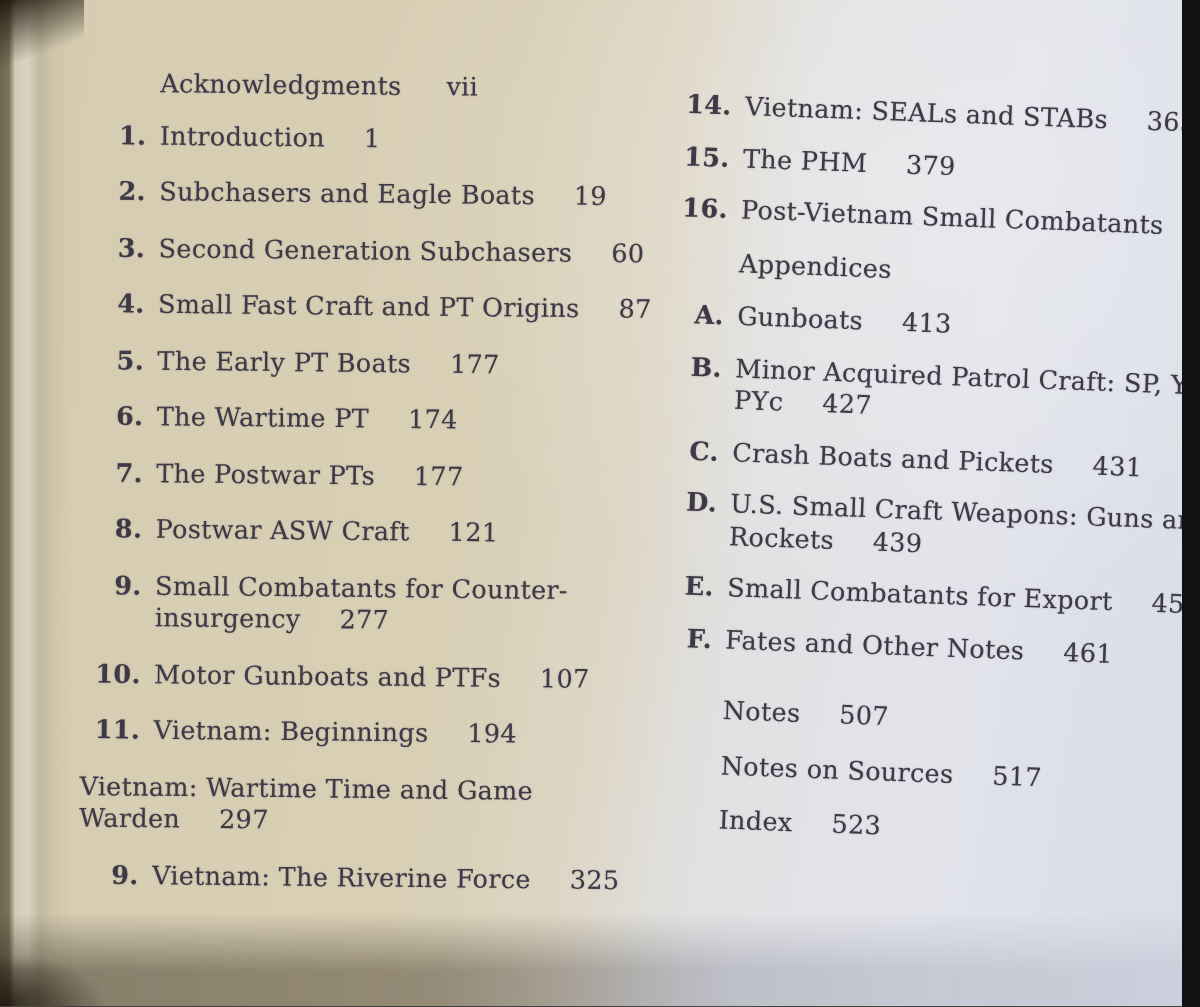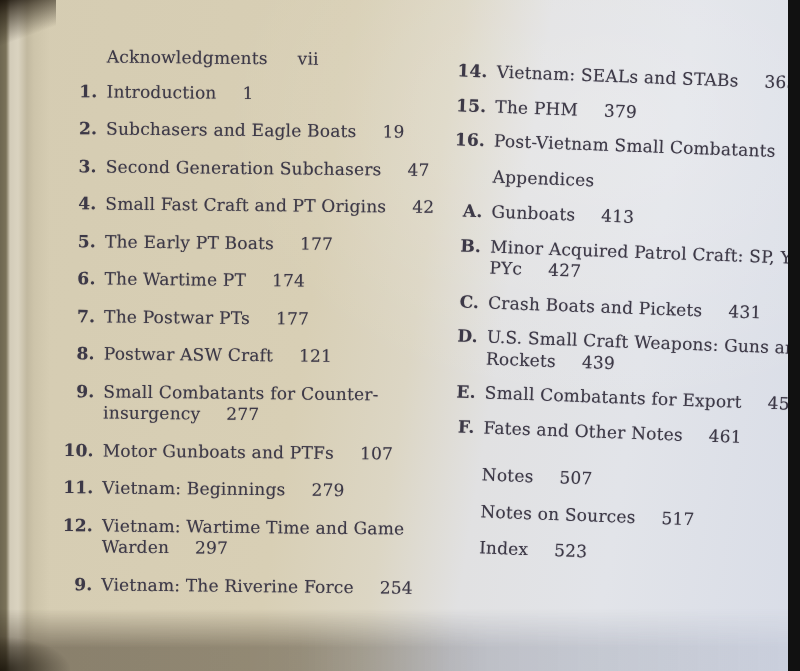--- a/index.html
+++ b/index.html
@@ -87,25 +87,25 @@
     <div class="entry">
         <span class="num">1.</span>
         <span class="body"><span>Introduction</span><span class="pg">1</span></span>
       </div>
     <div class="entry">
         <span class="num">2.</span>
         <span class="body"><span>Subchasers and Eagle Boats</span><span class="pg">19</span></span>
       </div>
     <div class="entry">
         <span class="num">3.</span>
-        <span class="body"><span>Second Generation Subchasers</span><span class="pg">47</span></span>
+        <span class="body"><span>Second Generation Subchasers</span><span class="pg">60</span></span>
       </div>
     <div class="entry">
         <span class="num">4.</span>
-        <span class="body"><span>Small Fast Craft and PT Origins</span><span class="pg">42</span></span>
+        <span class="body"><span>Small Fast Craft and PT Origins</span><span class="pg">87</span></span>
       </div>
     <div class="entry">
         <span class="num">5.</span>
         <span class="body"><span>The Early PT Boats</span><span class="pg">177</span></span>
       </div>
     <div class="entry">
         <span class="num">6.</span>
         <span class="body"><span>The Wartime PT</span><span class="pg">174</span></span>
       </div>
     <div class="entry">
@@ -120,30 +120,29 @@
         <span class="num">9.</span>
         <span class="body"><span>Small Combatants for Counter-
 insurgency</span><span class="pg">277</span></span>
       </div>
     <div class="entry">
         <span class="num">10.</span>
         <span class="body"><span>Motor Gunboats and PTFs</span><span class="pg">107</span></span>
       </div>
     <div class="entry">
         <span class="num">11.</span>
-        <span class="body"><span>Vietnam: Beginnings</span><span class="pg">279</span></span>
+        <span class="body"><span>Vietnam: Beginnings</span><span class="pg">194</span></span>
       </div>
     <div class="entry">
-        <span class="num">12.</span>
         <span class="body"><span>Vietnam: Wartime Time and Game
 Warden</span><span class="pg">297</span></span>
       </div>
     <div class="entry">
         <span class="num">9.</span>
-        <span class="body"><span>Vietnam: The Riverine Force</span><span class="pg">254</span></span>
+        <span class="body"><span>Vietnam: The Riverine Force</span><span class="pg">325</span></span>
       </div>
   </div>
 
   <div class="col col-right">
     <div class="entry">
         <span class="num">14.</span>
         <span class="body"><span>Vietnam: SEALs and STABs</span><span class="pg">365</span></span>
       </div>
     <div class="entry">
         <span class="num">15.</span>

